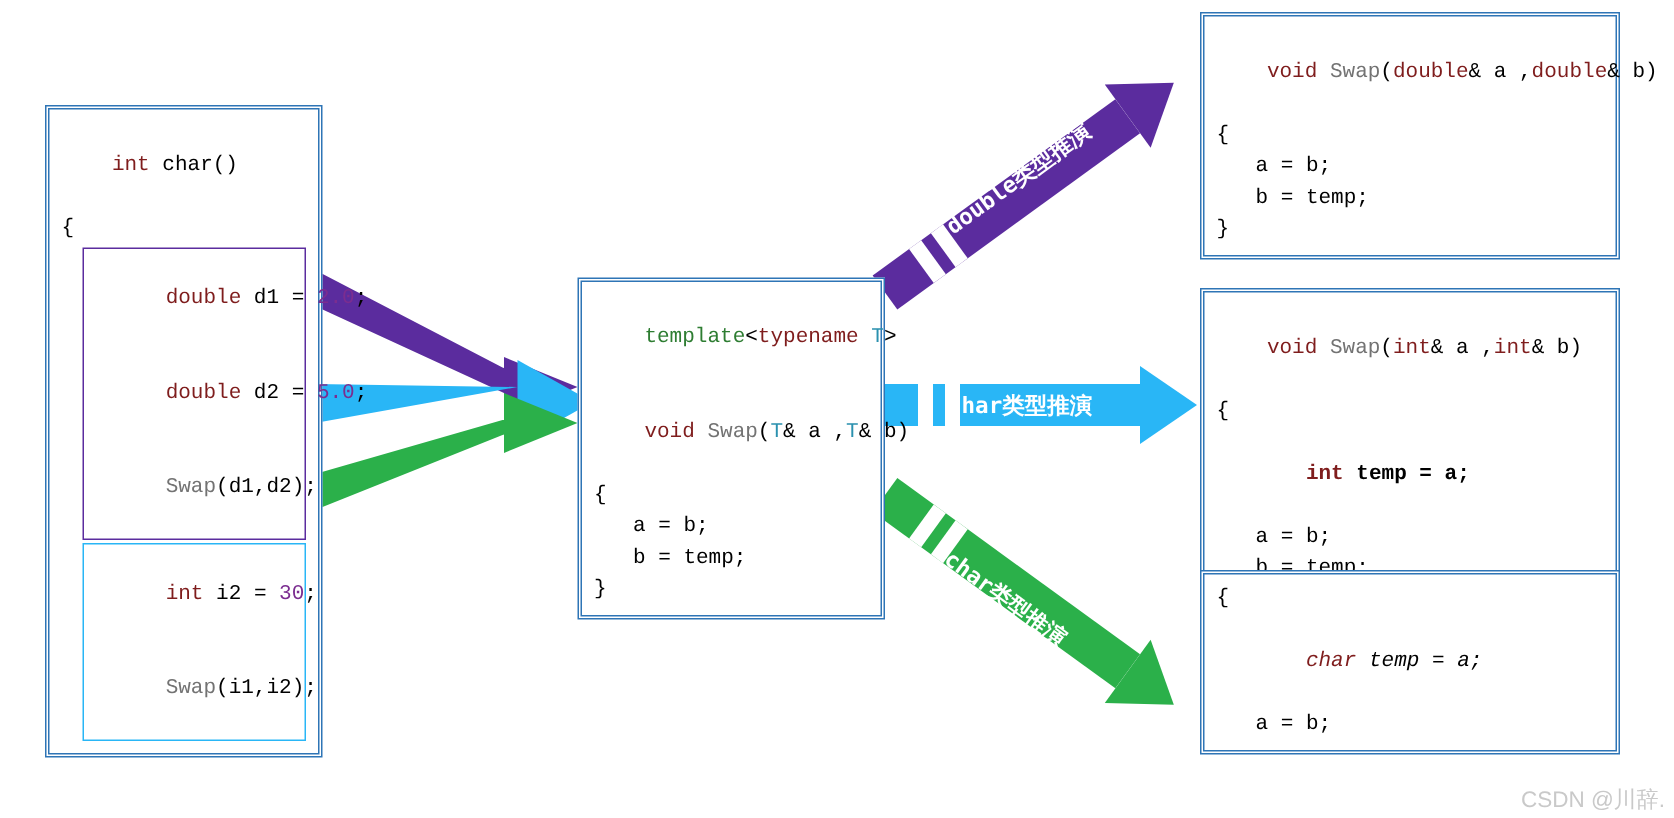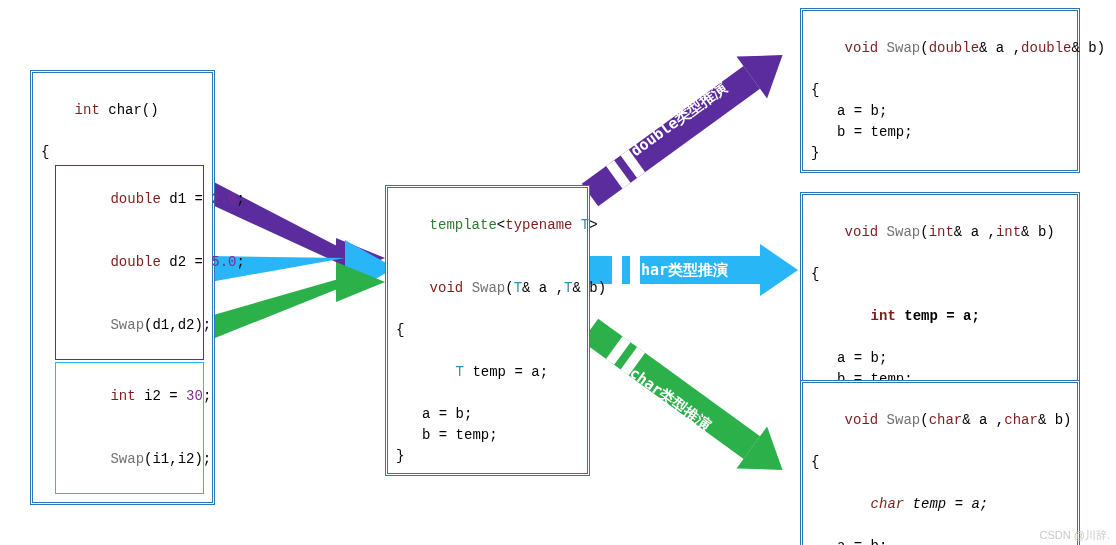--- a/index.html
+++ b/index.html
@@ -50,21 +50,21 @@
     font-weight: bold;
     font-size: 15px;
     text-align: center;
     pointer-events: none;
   }
   .arrow-label-mono { font-family: Consolas, monospace; }
   .watermark {
     position: absolute;
     right: 6px;
     bottom: 2px;
-    font-size: 11px;
+    font-size: 15px;
     color: #c9c9c9;
     font-family: sans-serif;
   }
 </style>
 </head>
 <body>
 
 <svg id="arrow-layer">
 
   <g>
@@ -151,23 +151,20 @@
 </div>
 
 <div class="box" style="left:385px; top:185px; width:205px;">
   <div class="code-line">
     <span class="kw-green">template</span><span class="plain">&lt;</span><span class="kw-blue">typename </span><span class="kw-cyan">T</span><span class="plain">&gt;</span>
   </div>
   <div class="code-line">
     <span class="kw-blue">void</span><span> </span><span class="kw-teal">Swap</span><span class="plain">(</span><span class="kw-cyan">T</span><span class="plain">&amp; a ,</span><span class="kw-cyan">T</span><span class="plain">&amp; b)</span>
   </div>
   <div class="code-line plain">{</div>
-  <div class="code-line" style="padding-left:26px;">
-    <span class="kw-cyan">T</span><span class="plain"> temp = a;</span>
-  </div>
   <div class="code-line plain" style="padding-left:26px;">a = b;</div>
   <div class="code-line plain" style="padding-left:26px;">b = temp;</div>
   <div class="code-line plain">}</div>
 </div>
 
 <div class="box" style="left:800px; top:8px; width:280px;">
   <div class="code-line">
     <span class="kw-blue">void</span><span class="kw-teal"> Swap</span><span class="plain">(</span><span class="kw-blue">double</span><span class="plain">&amp; a ,</span><span class="kw-blue">double</span><span class="plain">&amp; b)</span>
   </div>
   <div class="code-line plain">{</div>
@@ -183,23 +180,20 @@
   <div class="code-line plain">{</div>
   <div class="code-line" style="padding-left:26px;font-weight:bold;">
     <span class="kw-blue">int</span><span class="plain"> temp = a;</span>
   </div>
   <div class="code-line plain" style="padding-left:26px;">a = b;</div>
   <div class="code-line plain" style="padding-left:26px;">b = temp;</div>
   <div class="code-line plain">}</div>
 </div>
 
 <div class="box" style="left:800px; top:380px; width:280px;">
-  <div class="code-line">
-    <span class="kw-blue">void</span><span class="kw-teal"> Swap</span><span class="plain">(</span><span class="kw-blue">char</span><span class="plain">&amp; a ,</span><span class="kw-blue">char</span><span class="plain">&amp; b)</span>
-  </div>
   <div class="code-line plain">{</div>
   <div class="code-line" style="padding-left:26px;font-style:italic;">
     <span class="kw-blue">char</span><span class="plain"> temp = a;</span>
   </div>
   <div class="code-line plain" style="padding-left:26px;">a = b;</div>
 
 </div>
 
 <div class="watermark">CSDN @川辞.</div>
 

